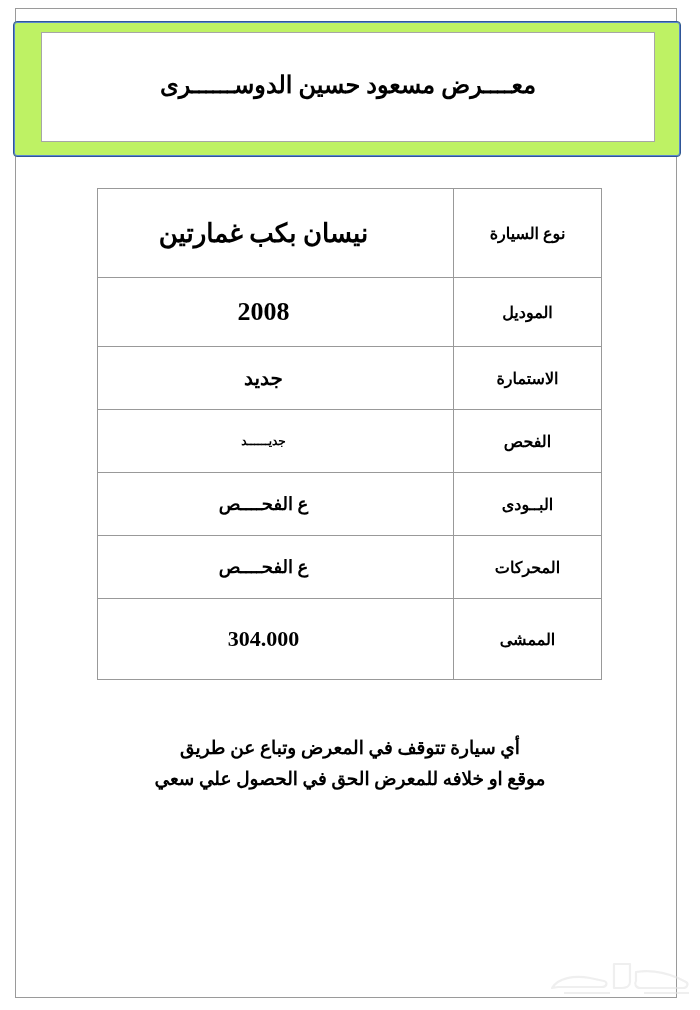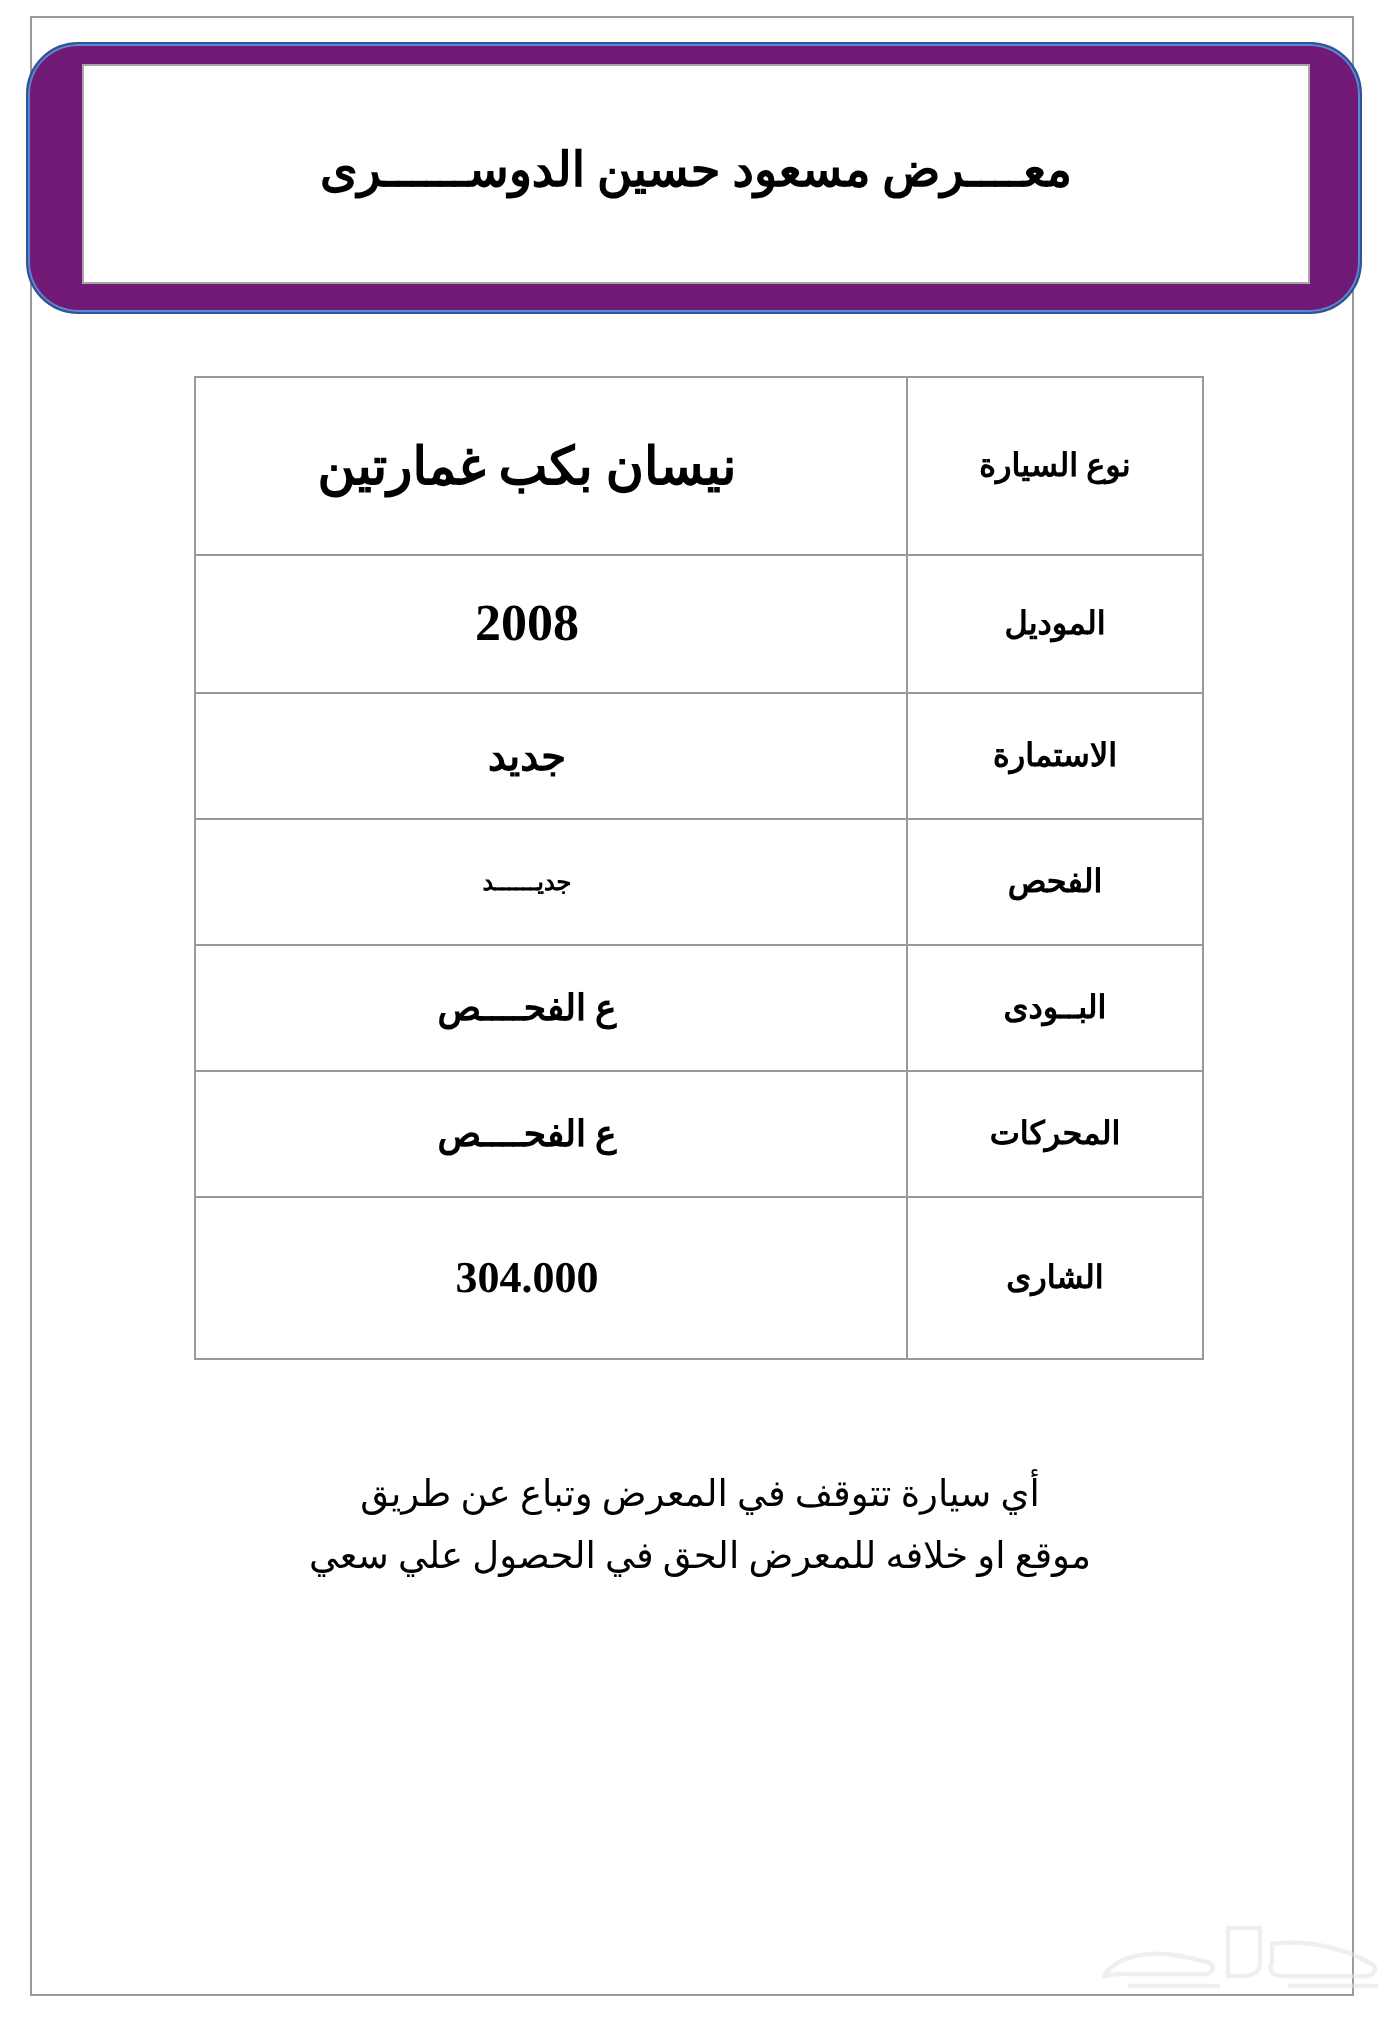--- a/index.html
+++ b/index.html
@@ -32,23 +32,23 @@
   }
 
   
   .header-frame {
     position: absolute;
     left: 13px;
     top: 21px;
     width: 668px;
     height: 136px;
     box-sizing: border-box;
-    background: #701a75;
+    background: #bef264;
     border: 1px solid #2f5597;
-    border-radius: 26px;
+    border-radius: 4px;
     box-shadow: inset 0 0 0 1px #5b86d1;
   }
   .header-inner {
     position: absolute;
     left: 27px;
     top: 10px;
     width: 614px;
     height: 110px;
     box-sizing: border-box;
     background: #ffffff;
@@ -118,21 +118,21 @@
 
   
   .disclaimer {
     position: absolute;
     left: 120px;
     top: 733px;
     width: 460px;
     direction: rtl;
     text-align: center;
     font-family: "Liberation Serif", "DejaVu Serif", serif;
-    font-weight: normal;
+    font-weight: bold;
     font-size: 18.5px;
     line-height: 31px;
     color: #000000;
   }
   .disclaimer .ln { display: block; white-space: pre; }
 
   
   .watermark {
     position: absolute;
     right: 6px;
@@ -189,21 +189,21 @@
           <span class="value-shift">ع الفحــــص</span>
         </td>
       </tr>
       <tr class="row-engine">
         <td class="cell-label">المحركات</td>
         <td class="cell-value">
           <span class="value-shift">ع الفحــــص</span>
         </td>
       </tr>
       <tr class="row-mileage">
-        <td class="cell-label">الشارى</td>
+        <td class="cell-label">الممشى</td>
         <td class="cell-value">
           <span class="value-shift">304.000</span>
         </td>
       </tr>
     </tbody>
   </table>
 
   <div class="disclaimer">
     <span class="ln">أي سيارة تتوقف في المعرض وتباع عن طريق</span>
     <span class="ln">موقع او خلافه للمعرض الحق في الحصول علي سعي</span>

